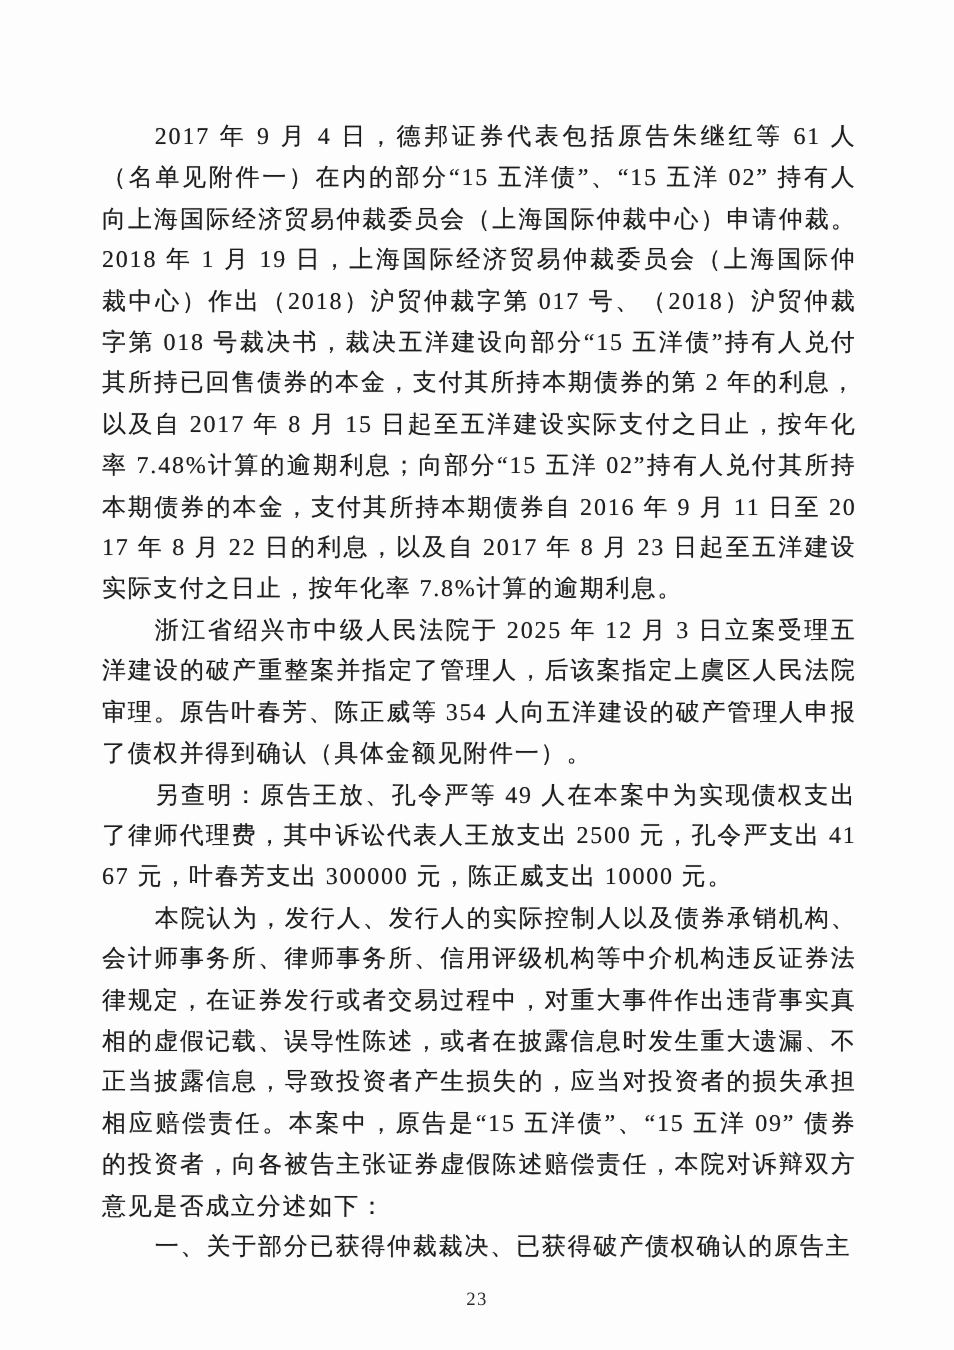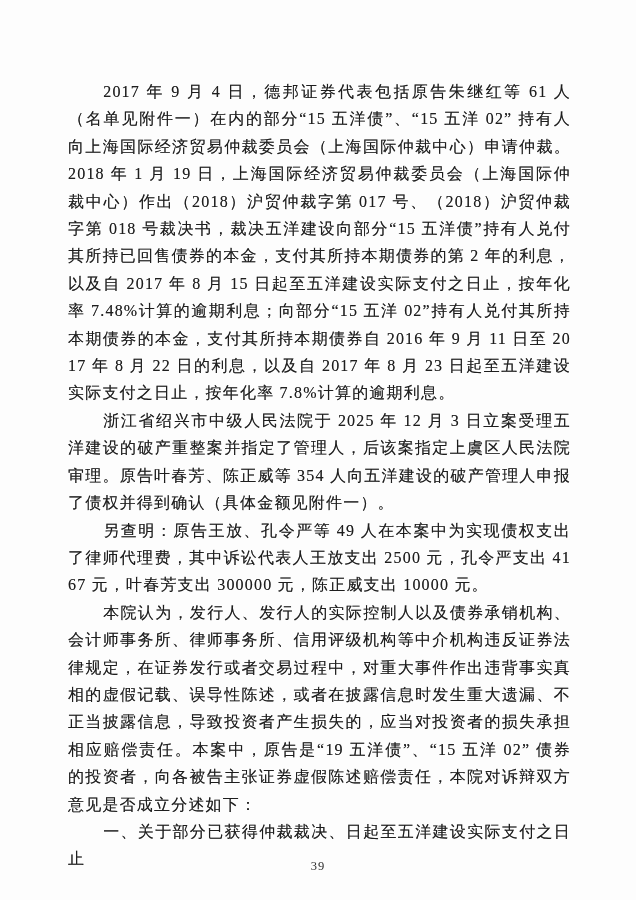--- a/index.html
+++ b/index.html
@@ -47,17 +47,17 @@
   }
 </style>
 </head>
 <body>
 
 <div class="page">
   <div class="text-block">
     <p>2017 年 9 月 4 日，德邦证券代表包括原告朱继红等 61 人（名单见附件一）在内的部分“15 五洋债”、“15 五洋 02” 持有人向上海国际经济贸易仲裁委员会（上海国际仲裁中心）申请仲裁。2018 年 1 月 19 日，上海国际经济贸易仲裁委员会（上海国际仲裁中心）作出（2018）沪贸仲裁字第 017 号、（2018）沪贸仲裁字第 018 号裁决书，裁决五洋建设向部分“15 五洋债”持有人兑付其所持已回售债券的本金，支付其所持本期债券的第 2 年的利息，以及自 2017 年 8 月 15 日起至五洋建设实际支付之日止，按年化率 7.48%计算的逾期利息；向部分“15 五洋 02”持有人兑付其所持本期债券的本金，支付其所持本期债券自 2016 年 9 月 11 日至 2017 年 8 月 22 日的利息，以及自 2017 年 8 月 23 日起至五洋建设实际支付之日止，按年化率 7.8%计算的逾期利息。</p>
     <p>浙江省绍兴市中级人民法院于 2025 年 12 月 3 日立案受理五洋建设的破产重整案并指定了管理人，后该案指定上虞区人民法院审理。原告叶春芳、陈正威等 354 人向五洋建设的破产管理人申报了债权并得到确认（具体金额见附件一）。</p>
     <p>另查明：原告王放、孔令严等 49 人在本案中为实现债权支出了律师代理费，其中诉讼代表人王放支出 2500 元，孔令严支出 4167 元，叶春芳支出 300000 元，陈正威支出 10000 元。</p>
-    <p>本院认为，发行人、发行人的实际控制人以及债券承销机构、会计师事务所、律师事务所、信用评级机构等中介机构违反证券法律规定，在证券发行或者交易过程中，对重大事件作出违背事实真相的虚假记载、误导性陈述，或者在披露信息时发生重大遗漏、不正当披露信息，导致投资者产生损失的，应当对投资者的损失承担相应赔偿责任。本案中，原告是“19 五洋债”、“15 五洋 02” 债券的投资者，向各被告主张证券虚假陈述赔偿责任，本院对诉辩双方意见是否成立分述如下：</p>
-    <p>一、关于部分已获得仲裁裁决、日起至五洋建设实际支付之日止</p>
+    <p>本院认为，发行人、发行人的实际控制人以及债券承销机构、会计师事务所、律师事务所、信用评级机构等中介机构违反证券法律规定，在证券发行或者交易过程中，对重大事件作出违背事实真相的虚假记载、误导性陈述，或者在披露信息时发生重大遗漏、不正当披露信息，导致投资者产生损失的，应当对投资者的损失承担相应赔偿责任。本案中，原告是“15 五洋债”、“15 五洋 09” 债券的投资者，向各被告主张证券虚假陈述赔偿责任，本院对诉辩双方意见是否成立分述如下：</p>
+    <p>一、关于部分已获得仲裁裁决、已获得破产债权确认的原告主</p>
   </div>
-  <div class="page-number">39</div>
+  <div class="page-number">23</div>
 </div>
 
 </body></html>

